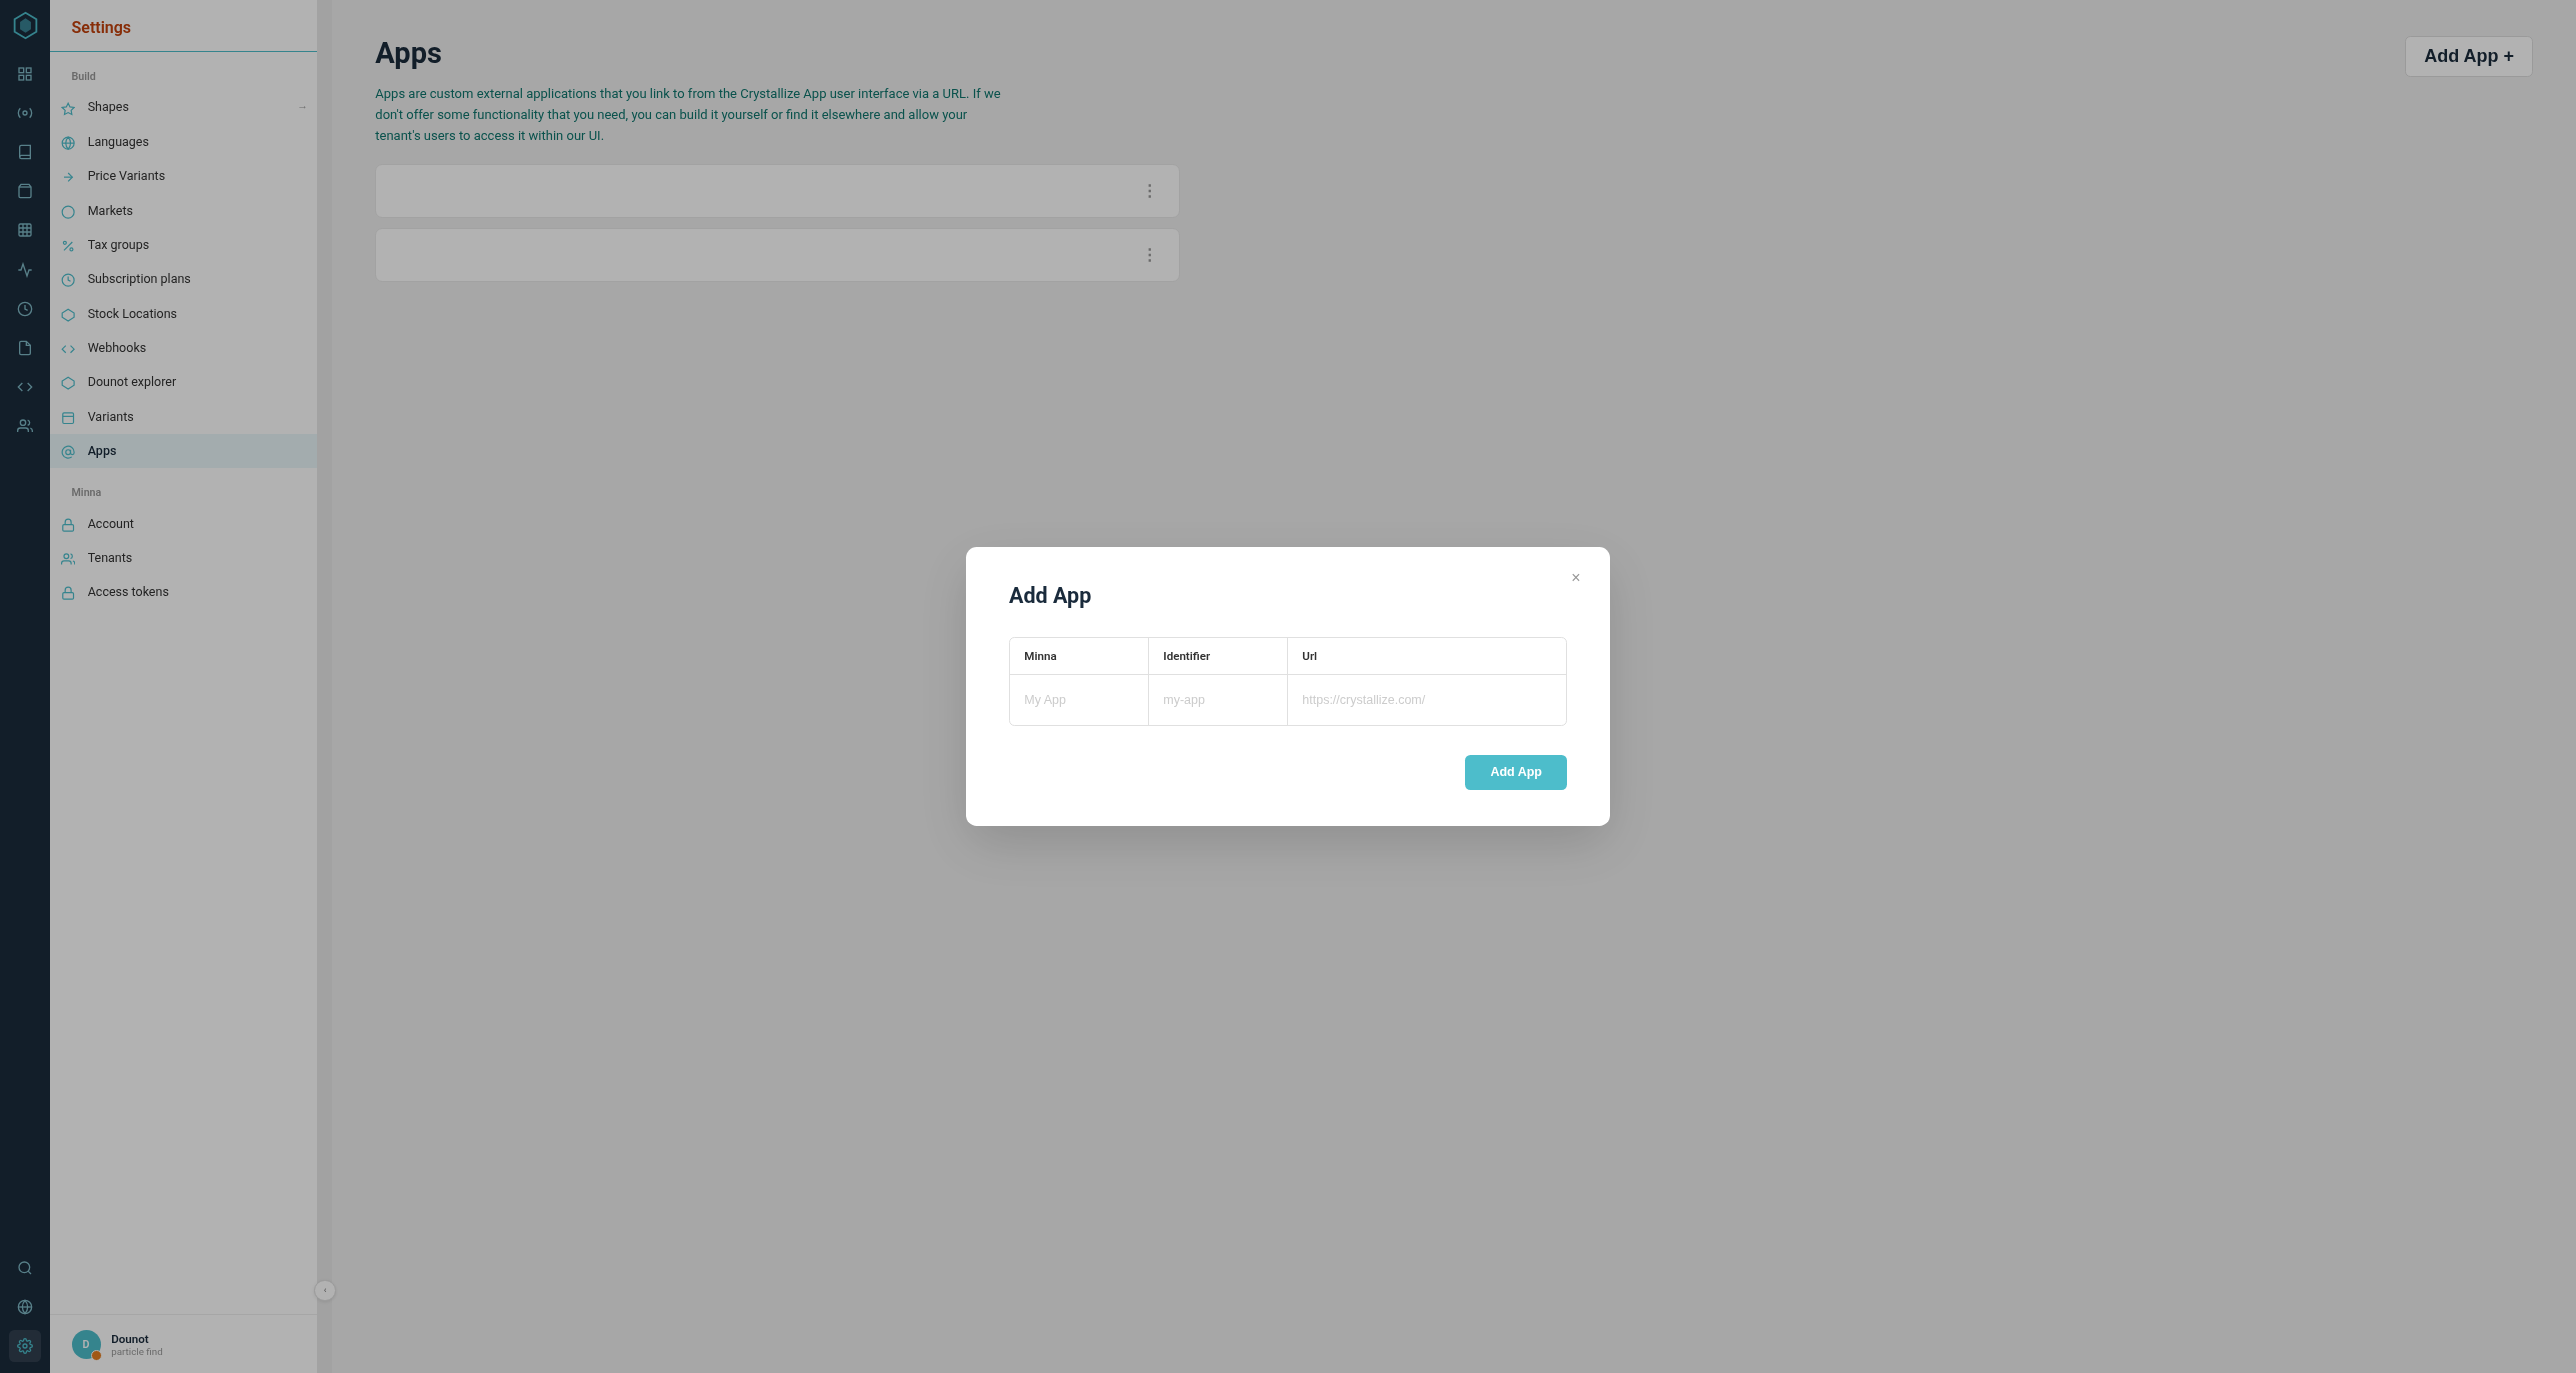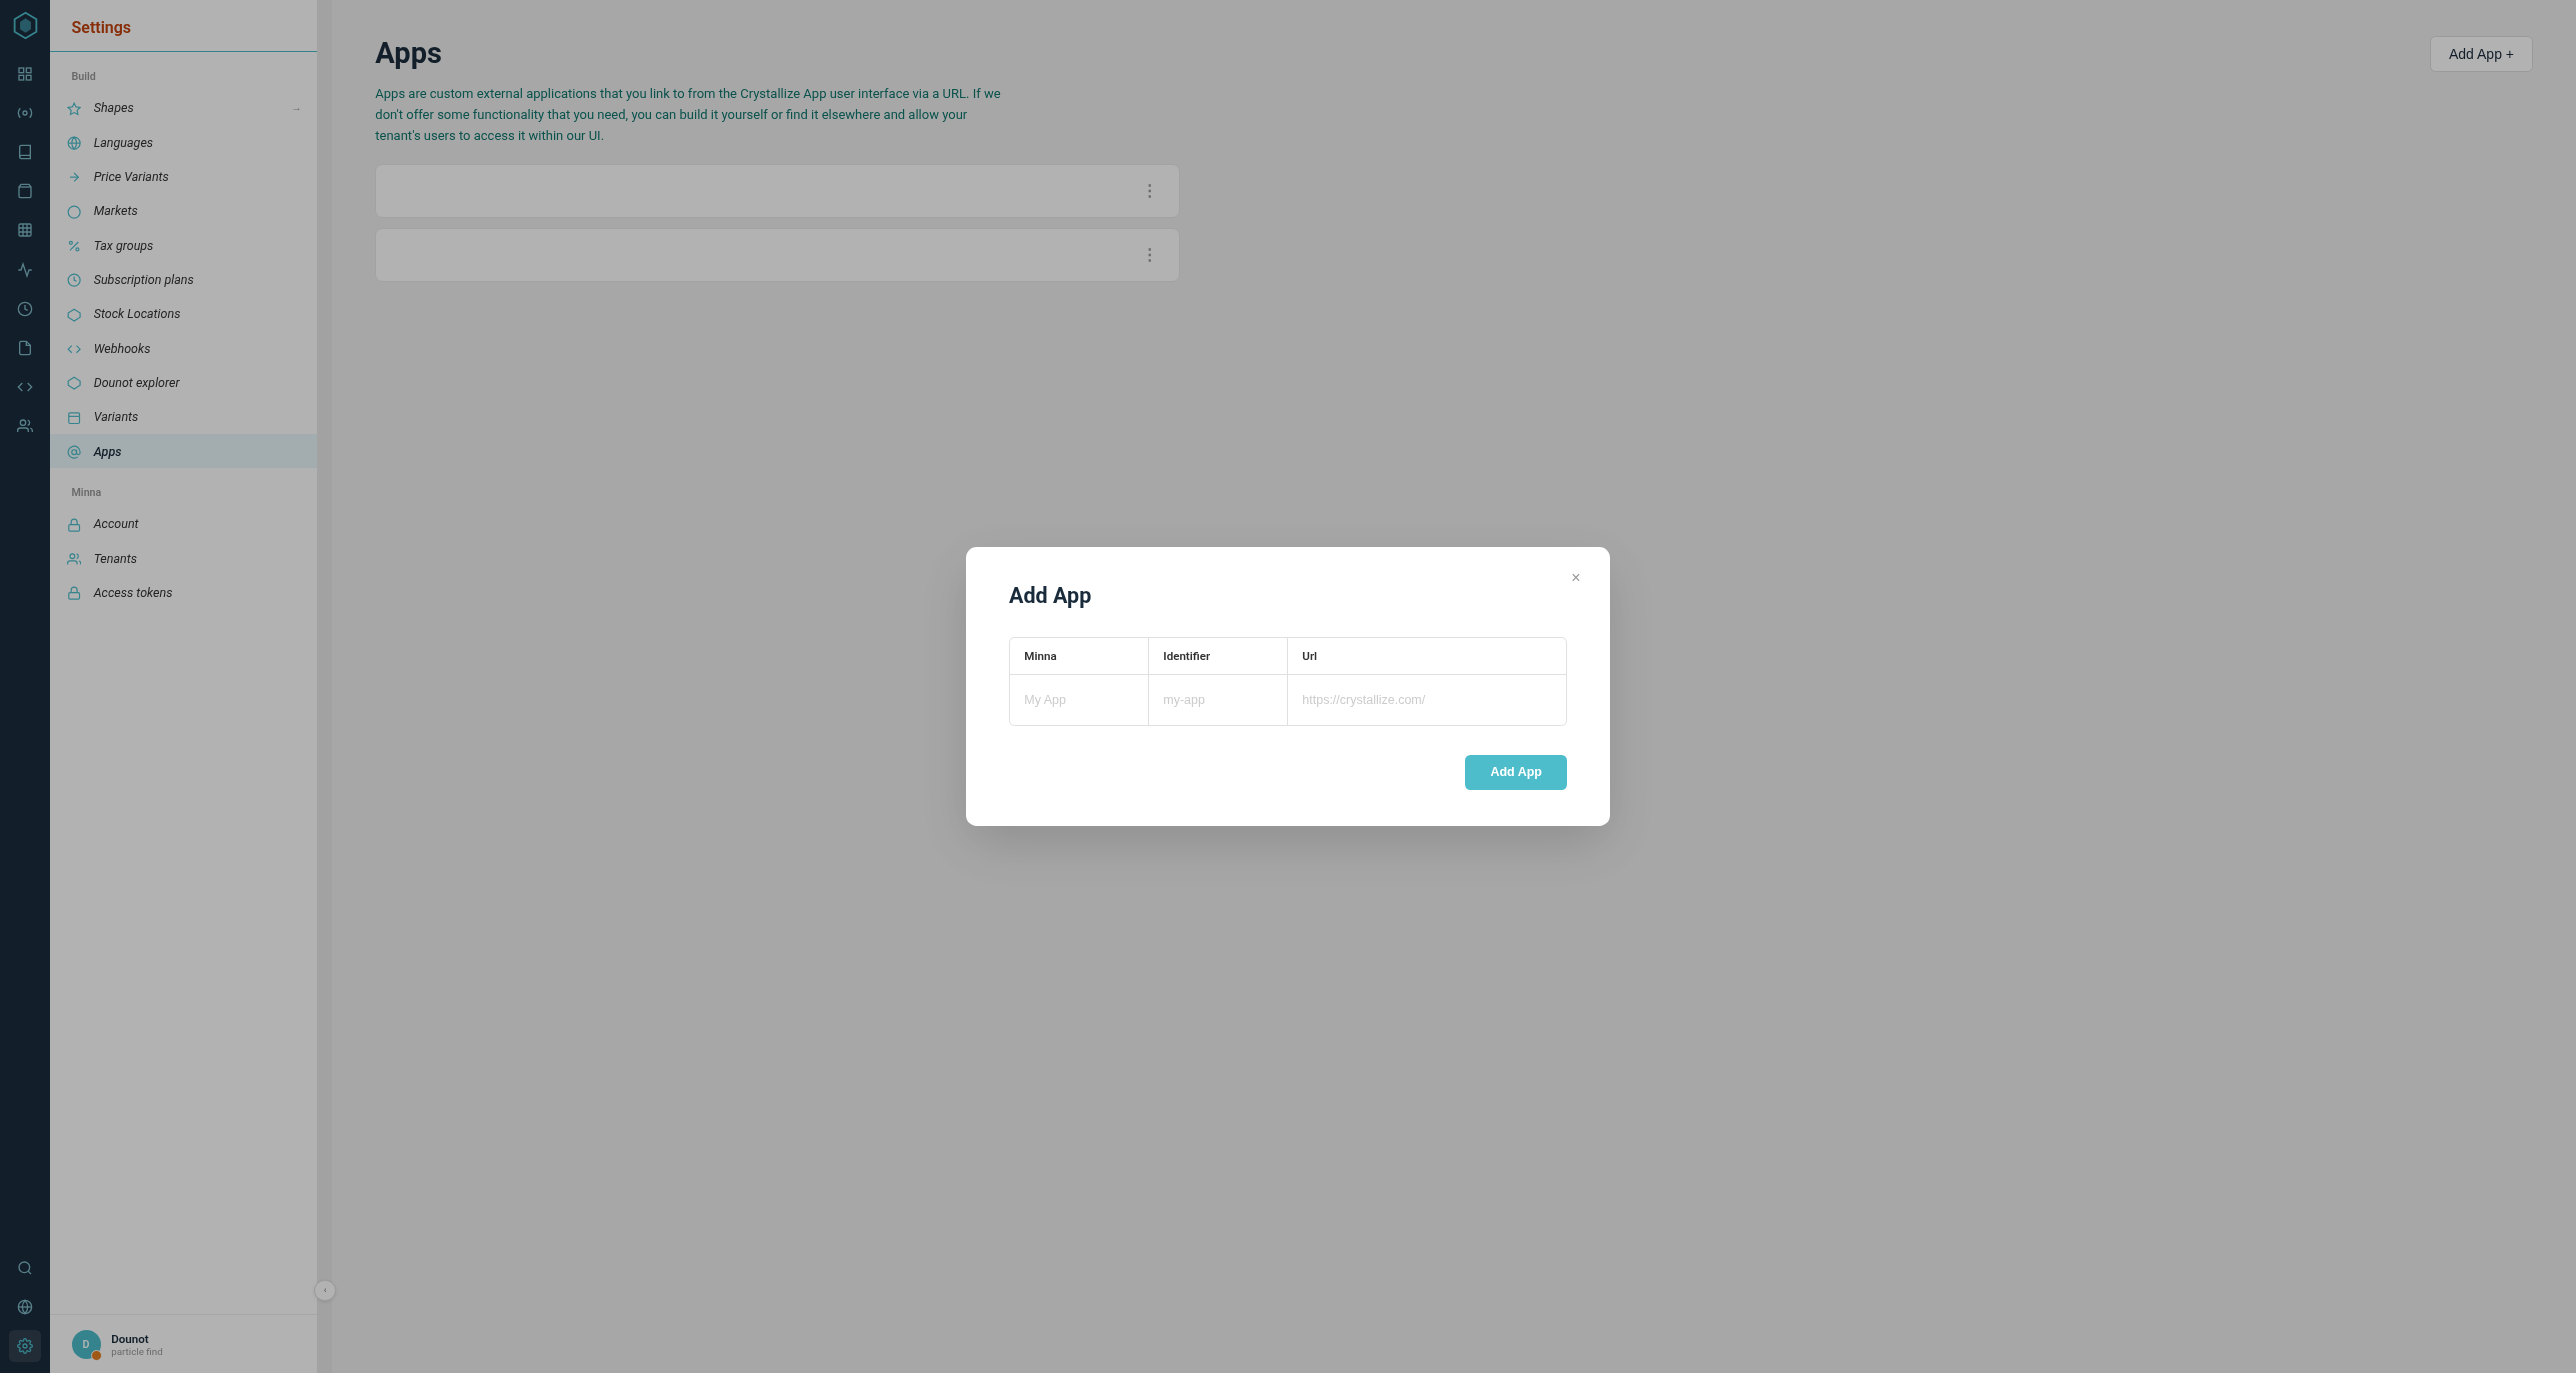--- a/index.html
+++ b/index.html
@@ -68,29 +68,27 @@
     }
     .sidebar-section-label {
       padding: 18px 21.5px 7.2px;
       font-size: 10.7px;
       font-weight: 600;
       color: #999;
       text-transform: none;
     }
     .sidebar-item {
       display: flex;
-      align-items: center;
       gap: 10.7px;
-      padding: 9px 15px;
+      padding: 9px 9px;
       cursor: pointer;
       color: #333;
       font-size: 12.5px;
       border-radius: 0;
       transition: background 0.15s;
-      font-style: italic;
     }
     .sidebar-item.active {
       background: #eaf7f9;
       color: #1a2b3c;
       font-weight: 500;
     }
     .sidebar-item .item-icon {
       color: #4dbdcb;
       font-size: 14.3px;
       width: 18px;
@@ -193,22 +191,22 @@
       margin-bottom: 17px;
     }
     .add-app-btn {
       position: absolute;
       top: 36px;
       right: 43px;
       background: #fff;
       border: 0.9px solid #ddd;
       border-radius: 5.4px;
       padding: 9px 18px;
-      font-size: 14px;
-      font-weight: 400;
+      font-size: 18px;
+      font-weight: 700;
       color: #1a2b3c;
       cursor: pointer;
     }
     .app-card {
       background: #fff;
       border: 0.9px solid #e8e8e8;
       border-radius: 7.2px;
       padding: 18px 21.5px;
       margin-bottom: 10.7px;
       display: flex;

